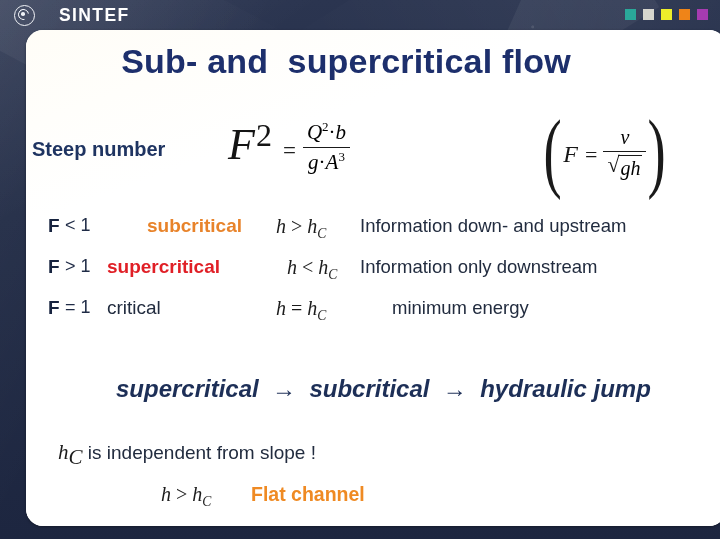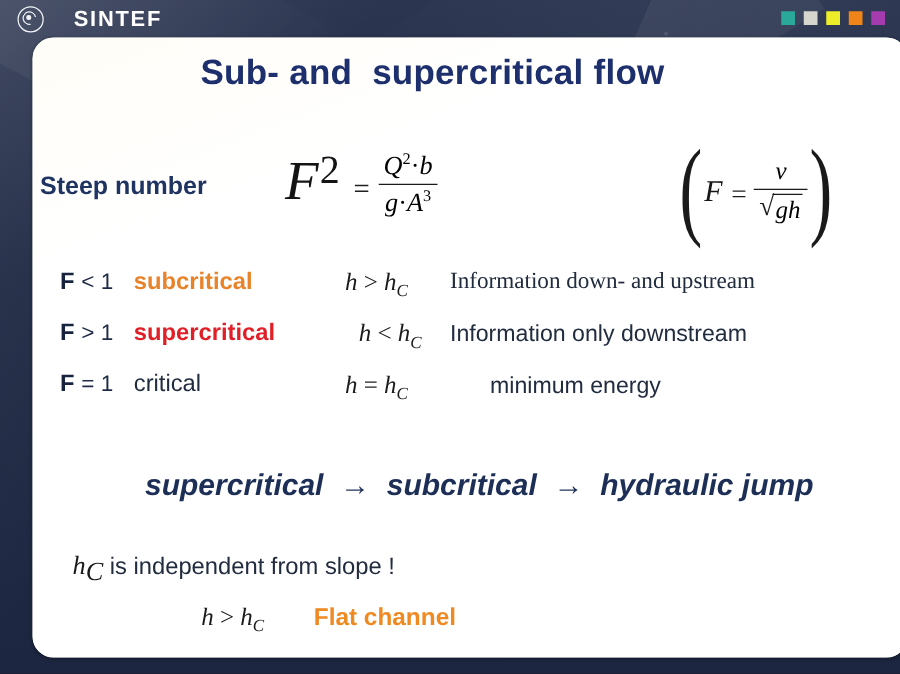--- a/index.html
+++ b/index.html
@@ -121,21 +121,21 @@
       linear-gradient(160deg, #fffdf7 0%, #ffffff 26%, #ffffff 100%);
   }
 
   
   .title {
     position: absolute;
     left: 0; top: 12px;
     width: 640px;
     text-align: center;
     color: #1d2f6c;
-    font-size: 28px;
+    font-size: 34px;
     font-weight: bold;
     letter-spacing: 0.2px;
     white-space: pre;
   }
 
   
   .froude-label {
     position: absolute;
     left: 6px;
     top: 108px;
@@ -410,23 +410,23 @@
               </span>
             </span>
           </span>
         </span>
         <span class="paren">)</span>
       </div>
 
       <div class="cond" style="top:185px;">
         <span class="c-f">F</span>
         <span class="c-rel">&lt; 1</span>
-        <span class="c-word" id="w0" style="color: rgb(232, 131, 42);">subcritical</span>
+        <span class="c-word" id="w0" style="color: rgb(232, 131, 42); margin-left: 40px;">subcritical</span>
         <span class="c-h" style="left:228px;"><i>h</i> <span>&gt;</span> <i>h</i><span class="sub">C</span></span>
-        <span class="c-text" style="left:312px;font-family:Liberation Serif, serif;">Information down- and upstream</span>
+        <span class="c-text" style="left:312px;">Information down- and upstream</span>
       </div>
 
       <div class="cond" style="top:226px;">
         <span class="c-f">F</span>
         <span class="c-rel">&gt; 1</span>
         <span class="c-word" id="w1" style="color: rgb(224, 31, 38);">supercritical</span>
         <span class="c-h" style="left:228px;margin-left:11px;"><i>h</i> <span>&lt;</span> <i>h</i><span class="sub">C</span></span>
         <span class="c-text" style="left:312px;">Information only downstream</span>
       </div>
 

